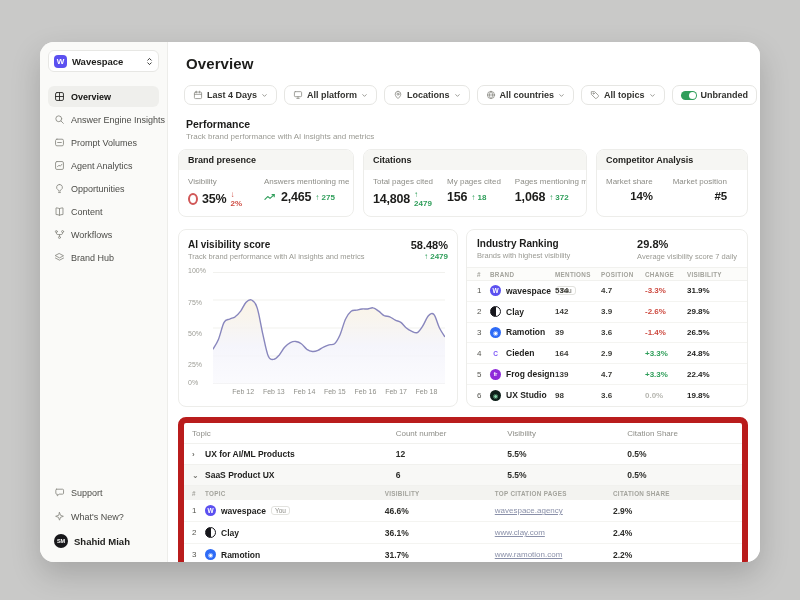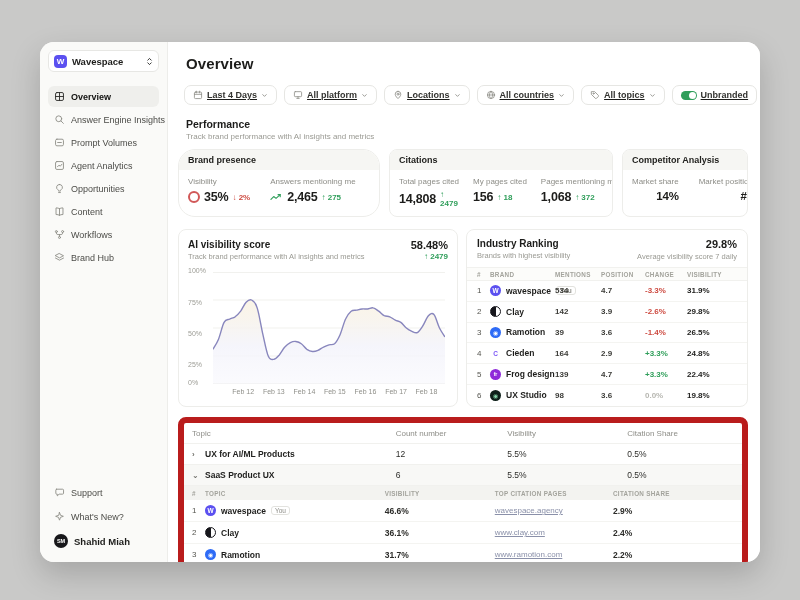--- a/index.html
+++ b/index.html
@@ -28,21 +28,21 @@
   .user-row { height:22px; display:flex; align-items:center; gap:6px; padding:0 6px; cursor:pointer; }
   .avatar { width:14px; height:14px; border-radius:50%; background:#17171a; color:#fff;
     font-size:5.5px; font-weight:700; display:flex; align-items:center; justify-content:center; }
   .user-name { font-size:9.5px; font-weight:700; }
   svg.ic { stroke:currentColor; fill:none; stroke-width:1; stroke-linecap:round; stroke-linejoin:round; }
 
   
   .main { position:absolute; left:128px; top:0; right:0; bottom:0; background:#fff;
     padding:13px 12px 0 10px; }
   .page-title { font-size:15px; font-weight:700; margin:0 0 13px 8px; letter-spacing:.1px; }
-  .filters { display:flex; gap:7px; margin:12px 0 13px 6px;text-decoration:underline; }
+  .filters { display:flex; gap:7px; margin:12px 0 13px 6px; }
   .chip { height:20px; display:flex; align-items:center; gap:4px; padding:0 8px;
     background:#fff; border:1px solid #e6e6e3; border-radius:7px; font-size:9px;
     font-weight:600; color:#333330; cursor:pointer; white-space:nowrap; }
   .chip svg.ic { color:#8f8f89; }
   .chev { stroke:#a0a09a; }
   .toggle { width:16px; height:9px; border-radius:5px; background:#2f9e5a; position:relative; }
   .toggle .knob { position:absolute; right:1px; top:1px; width:7px; height:7px;
     border-radius:50%; background:#fff; }
 
   .sec-head { margin:0 0 8px 8px; }
@@ -53,32 +53,32 @@
   .card { background:#fff; border:1px solid #ededea; border-radius:8px; overflow:hidden; }
   .card-head { background:#f6f6f3; padding:5px 9px; font-size:9px; font-weight:700; color:#232320; }
   .card-body { display:flex; padding:7px 9px 8px; }
   .metric { display:flex; flex-direction:column; gap:4px; }
   .m-label { font-size:8px; color:#8d8d87; white-space:nowrap; }
   .m-row { display:flex; align-items:center; gap:4px; }
   .m-val { font-size:12.5px; font-weight:700; letter-spacing:-.2px; }
   .delta { font-size:8px; font-weight:600; }
   .delta.up { color:#2f9e5a; } .delta.down { color:#cd4a40; }
   .ring { width:12px; height:12px; border-radius:50%; border:2.5px solid #d15858; }
-  .c-brand { width:202px;border-radius:17px; } .c-brand .card-body { gap:20px; }
+  .c-brand { width:176px; } .c-brand .card-body { gap:20px; }
   .c-cite { width:224px; } .c-cite .card-body { gap:14px; }
   .c-comp { flex:1; } .c-comp .card-body { gap:20px;text-align:right; }
   .c-comp .m-val { font-size:11.5px; }
 
   
   .charts-row { display:flex; gap:8px; margin-bottom:10px; height:178px;margin-top:12px; }
   .chart-card { width:280px; padding:9px 9px 6px; display:flex; flex-direction:column; }
   .ch-head { display:flex; justify-content:space-between; align-items:flex-start; }
   .ch-title { font-size:10px; font-weight:700; }
   .ch-sub { font-size:7.5px; color:#9a9a93; margin-top:2px; }
-  .ch-val { font-size:11px; font-weight:700; text-align:right; }
+  .ch-val { font-size:11px; font-weight:700; text-align:left; }
   .ch-delta { font-size:8px; color:#2f9e5a; font-weight:600; text-align:right; margin-top:1px; }
   .plot-wrap { position:relative; flex:1; margin-top:4px; }
   .ylab { position:absolute; left:0; width:22px; text-align:left; font-size:7px; color:#9c9c95; }
   .plot { position:absolute; left:25px; right:3px; top:7px; bottom:16px; }
   .plot svg { width:100%; height:100%; display:block; }
   .xlabs { position:absolute; left:25px; right:3px; bottom:0; height:12px; font-size:7px; color:#8f8f89; }
   .xlabs span { position:absolute; transform:translateX(-50%); white-space:nowrap; }
   .xlabs span:nth-child(1){left:13%} .xlabs span:nth-child(2){left:26.2%}
   .xlabs span:nth-child(3){left:39.4%} .xlabs span:nth-child(4){left:52.5%}
   .xlabs span:nth-child(5){left:65.7%} .xlabs span:nth-child(6){left:78.9%}
@@ -107,21 +107,21 @@
   
   .topics { border:6px solid #b91c1c; border-radius:8px 8px 0 0; overflow:hidden; }
   .t-cols, .t-row { display:grid; grid-template-columns:36.5% 20% 21.5% 22%; align-items:center; }
   .t-cols { height:21px; font-size:8px; color:#8e8e88; border-bottom:1px solid #f1f1ee; }
   .t-cols > div, .t-row > div { padding-left:8px; }
   .t-row { height:21px; font-size:8.5px; font-weight:600; color:#222220; cursor:pointer;
     border-bottom:1px solid #f1f1ee; }
   .t-row.expanded { background:#f8f8f6; }
   .t-topic { display:flex; align-items:center; gap:5px; }
   .t-chev { color:#6f6f69; font-size:8px; width:8px; display:inline-block; }
-  .t-val { font-weight:400; color:#2c2c29; }
+  .t-val { font-weight:700; color:#2c2c29; }
   .sub-cols, .sub-row { display:grid; grid-template-columns:13px calc(36.5% - 21px) 20% 21.5% 22%;
     align-items:center; padding-left:8px; }
   .sub-cols { height:14px; background:#f3f3f0; font-size:6.3px; letter-spacing:.3px;
     color:#a3a39c; font-weight:600; }
   .sub-row { height:22px; border-bottom:1px solid #f4f4f1; font-size:8.5px; cursor:pointer; }
   .sub-rank { font-size:8px; color:#55554f; }
   .link { font-size:8px; color:#8a90a9; text-decoration:underline; cursor:pointer; }
   .sub-vis, .sub-share { font-weight:600; color:#2c2c29; }
 </style>
 </head>

